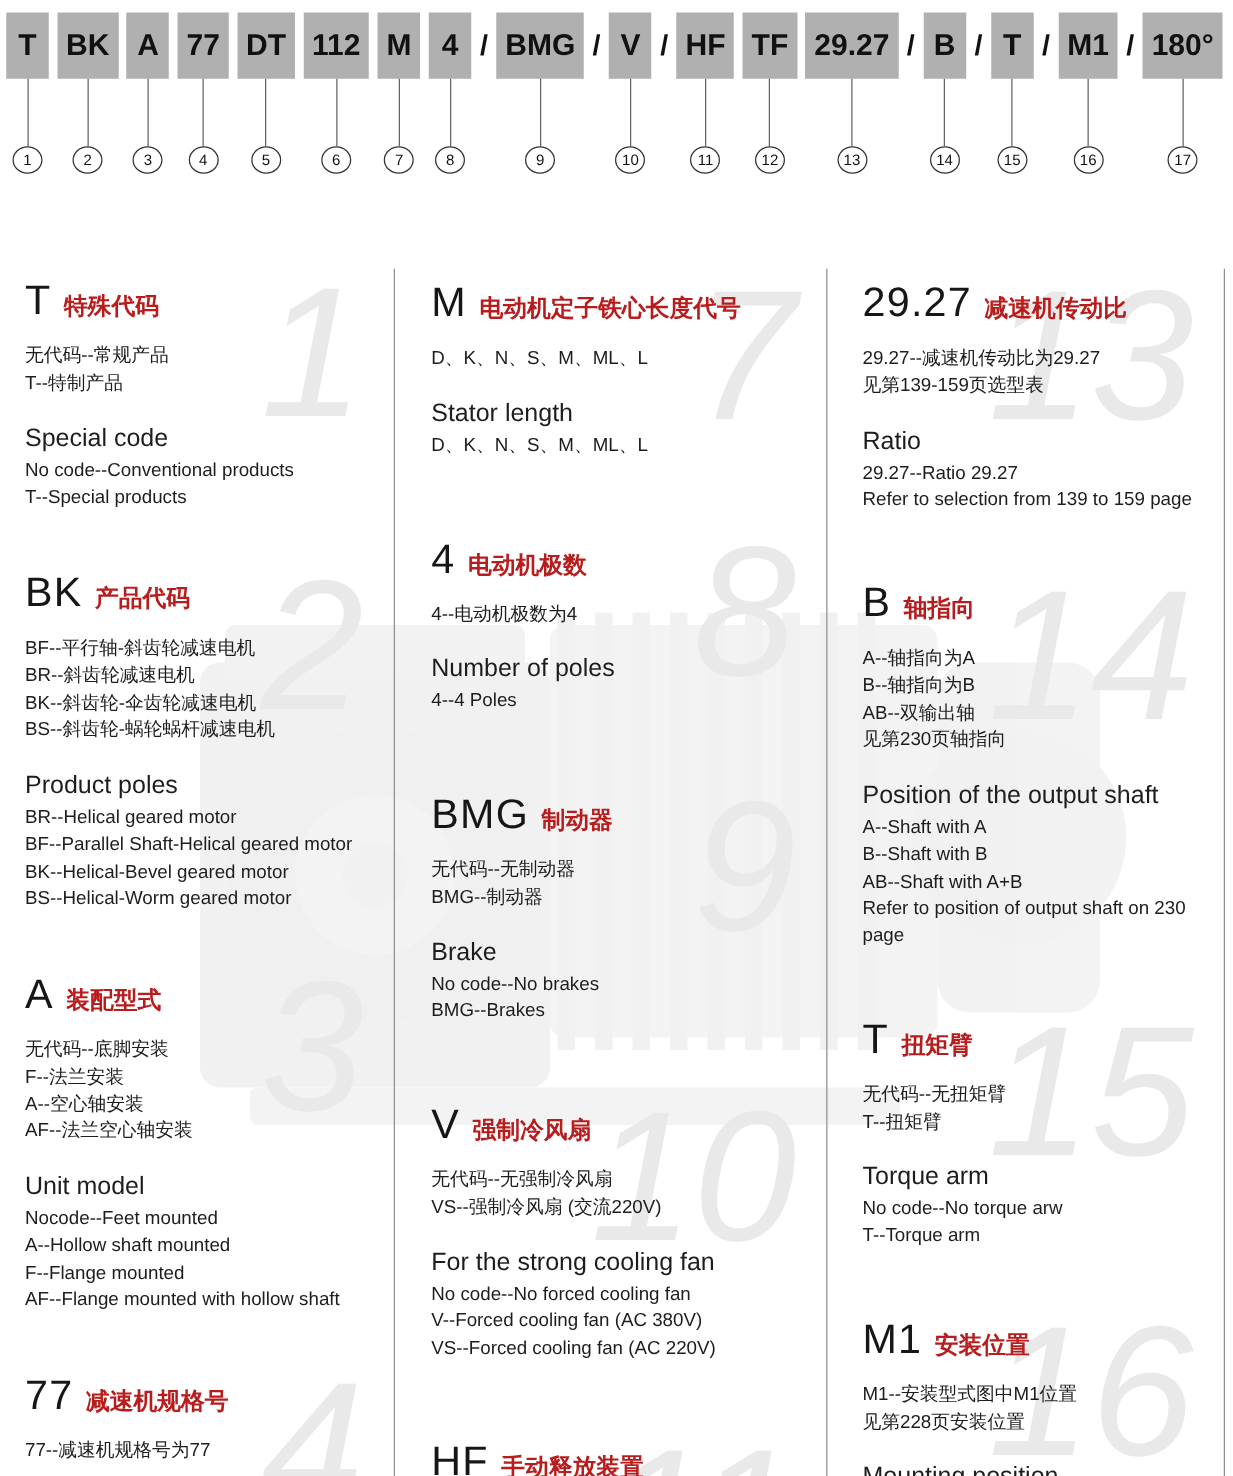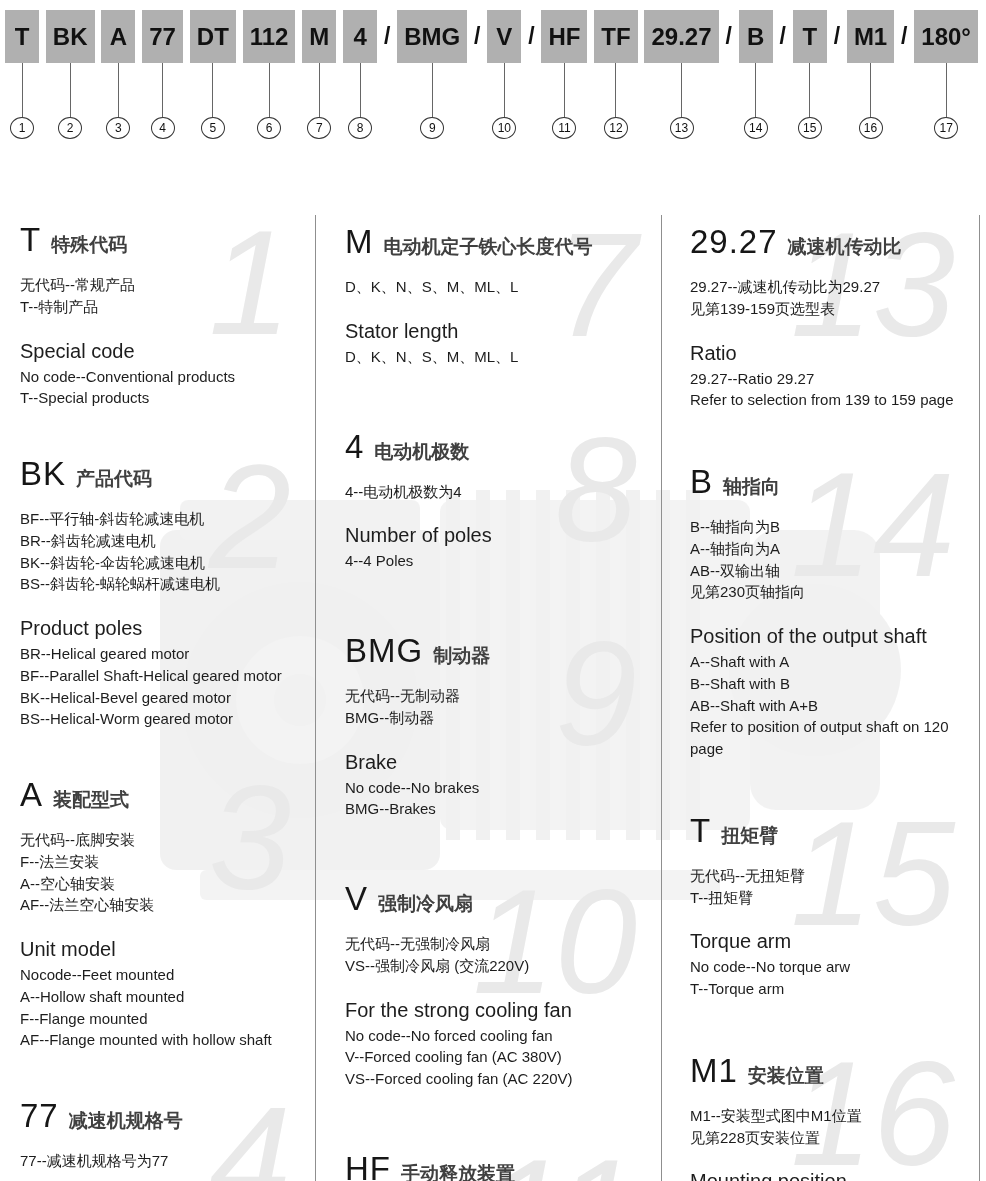--- a/index.html
+++ b/index.html
@@ -68,21 +68,21 @@
     position:absolute;top:-12px;right:18px;
     font-size:148px;line-height:1;
     font-style:italic;
     color:#e9e9e9;
     z-index:0;
     white-space:nowrap;
   }
   .sec-content{position:relative;z-index:1;}
   .sec-head{display:flex;align-items:baseline;gap:10px;margin-bottom:3px;}
   .sec-code{font-size:33px;letter-spacing:1px;color:#161616;}
-  .sec-zh{font-size:19px;font-weight:bold;color:#404040;}
+  .sec-zh{font-size:19px;font-weight:bold;color:#b91c1c;}
   .line{font-size:15px;line-height:1.45;color:#1d1d1d;}
   .zh-block{margin-top:15px;}
   .en-title{font-size:20px;color:#1d1d1d;margin-top:22px;margin-bottom:3px;}
 </style>
 </head>
 <body>
 
 <div id="page">
 
   <svg id="watermark" viewBox="0 0 800 620" xmlns="http://www.w3.org/2000/svg" aria-hidden="true">
@@ -387,31 +387,31 @@
           </div>
         </div>
         <div class="section">
           <div class="ghost">14</div>
           <div class="sec-content">
             <div class="sec-head">
               <span class="sec-code">B</span>
               <span class="sec-zh">轴指向</span>
             </div>
             <div class="zh-block">
+              <div class="line">A--轴指向为A</div>
               <div class="line">B--轴指向为B</div>
-              <div class="line">A--轴指向为A</div>
               <div class="line">AB--双输出轴</div>
               <div class="line">见第230页轴指向</div>
             </div>
             <div class="en-title">Position of the output shaft</div>
             <div>
               <div class="line">A--Shaft with A</div>
               <div class="line">B--Shaft with B</div>
               <div class="line">AB--Shaft with A+B</div>
-              <div class="line">Refer to position of output shaft on 120 page</div>
+              <div class="line">Refer to position of output shaft on 230 page</div>
             </div>
           </div>
         </div>
         <div class="section">
           <div class="ghost">15</div>
           <div class="sec-content">
             <div class="sec-head">
               <span class="sec-code">T</span>
               <span class="sec-zh">扭矩臂</span>
             </div>

